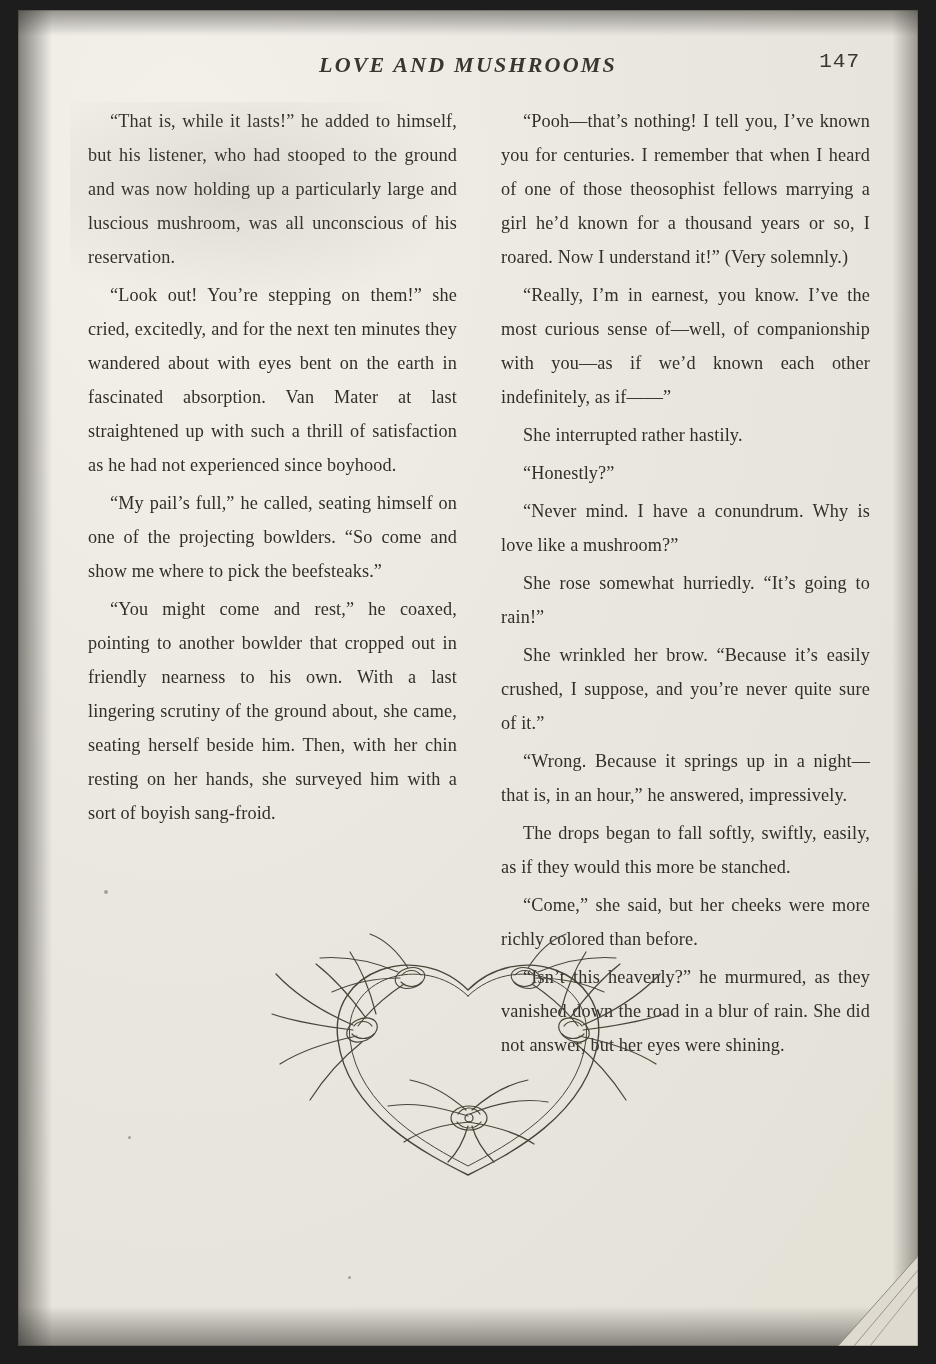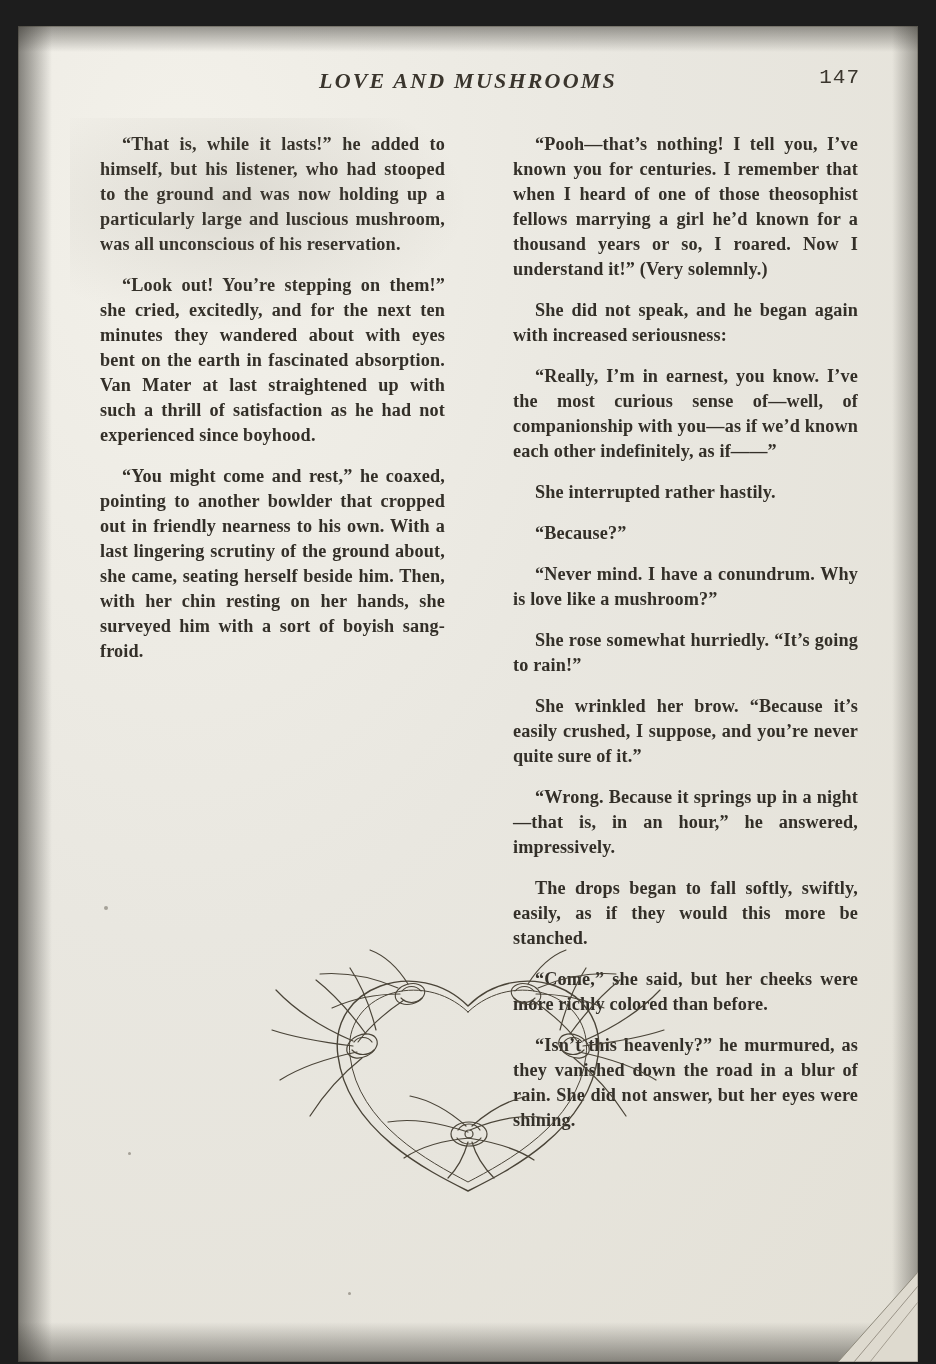--- a/index.html
+++ b/index.html
@@ -17,21 +17,21 @@
   
   .scan {
     position: relative;
     width: 936px;
     height: 1364px;
     background: #1d1d1d;
   }
   .page {
     position: absolute;
     left: 18px;
-    top: 26px;
+    top: 10px;
     width: 900px;
     height: 1336px;
     background: #e9e7e0;
     background-image:
       radial-gradient(ellipse at 18% 12%, #f3f1ea 0%, #e9e7e0 45%, #e3e0d6 100%),
       linear-gradient(95deg, rgba(160,155,140,.18) 0%, rgba(255,255,255,0) 22%);
     box-shadow: 0 0 0 1px #b9b5a8 inset;
   }
   
   .edge-left {
@@ -98,29 +98,28 @@
     left: 66px;
     top: 90px;
     width: 790px;
     display: flex;
     gap: 36px;
   }
   .col {
     width: 377px;
   }
   .col p {
-    margin: 16px;
+    margin: 4px;
     text-indent: 22px;
     font-size: 18.2px;
-    line-height: 25px;
+    line-height: 34px;
     text-align: justify;
     color: #332f28;
     font-family: "Liberation Serif", serif;
     letter-spacing: .15px;
-    font-weight: bold;
     -webkit-font-smoothing: none;
   }
 
   
   .wash {
     position: absolute;
     left: 52px; top: 92px;
     width: 400px; height: 210px;
     background: radial-gradient(ellipse at 40% 40%, rgba(110,104,90,.16), rgba(110,104,90,0) 70%);
     pointer-events: none;
@@ -144,28 +143,28 @@
 
     <div class="running-head">
       <span class="title">LOVE AND MUSHROOMS</span>
     </div>
     <div class="folio">147</div>
 
     <div class="columns">
       <div class="col">
         <p>“That is, while it lasts!” he added to himself, but his listener, who had stooped to the ground and was now holding up a particularly large and luscious mushroom, was all unconscious of his reservation.</p>
         <p>“Look out! You’re stepping on them!” she cried, excitedly, and for the next ten minutes they wandered about with eyes bent on the earth in fascinated absorption. Van Mater at last straightened up with such a thrill of satisfaction as he had not experienced since boyhood.</p>
+        <p>“My pail’s full,” he called, seating himself on one of the projecting bowlders. “So come and show me where to pick the beefsteaks.”</p>
         <p>“You might come and rest,” he coaxed, pointing to another bowlder that cropped out in friendly nearness to his own. With a last lingering scrutiny of the ground about, she came, seating herself beside him. Then, with her chin resting on her hands, she surveyed him with a sort of boyish sang-froid.</p>
       </div>
       <div class="col">
         <p>“Pooh—that’s nothing! I tell you, I’ve known you for centuries. I remember that when I heard of one of those theosophist fellows marrying a girl he’d known for a thousand years or so, I roared. Now I understand it!” (Very solemnly.)</p>
-        <p>She did not speak, and he began again with increased seriousness:</p>
         <p>“Really, I’m in earnest, you know. I’ve the most curious sense of—well, of companionship with you—as if we’d known each other indefinitely, as if——”</p>
         <p>She interrupted rather hastily.</p>
-        <p>“Because?”</p>
+        <p>“Honestly?”</p>
         <p>“Never mind. I have a conundrum. Why is love like a mushroom?”</p>
         <p>She rose somewhat hurriedly. “It’s going to rain!”</p>
         <p>She wrinkled her brow. “Because it’s easily crushed, I suppose, and you’re never quite sure of it.”</p>
         <p>“Wrong. Because it springs up in a night—that is, in an hour,” he answered, impressively.</p>
         <p>The drops began to fall softly, swiftly, easily, as if they would this more be stanched.</p>
         <p>“Come,” she said, but her cheeks were more richly colored than before.</p>
         <p>“Isn’t this heavenly?” he murmured, as they vanished down the road in a blur of rain. She did not answer, but her eyes were shining.</p>
       </div>
     </div>
 

